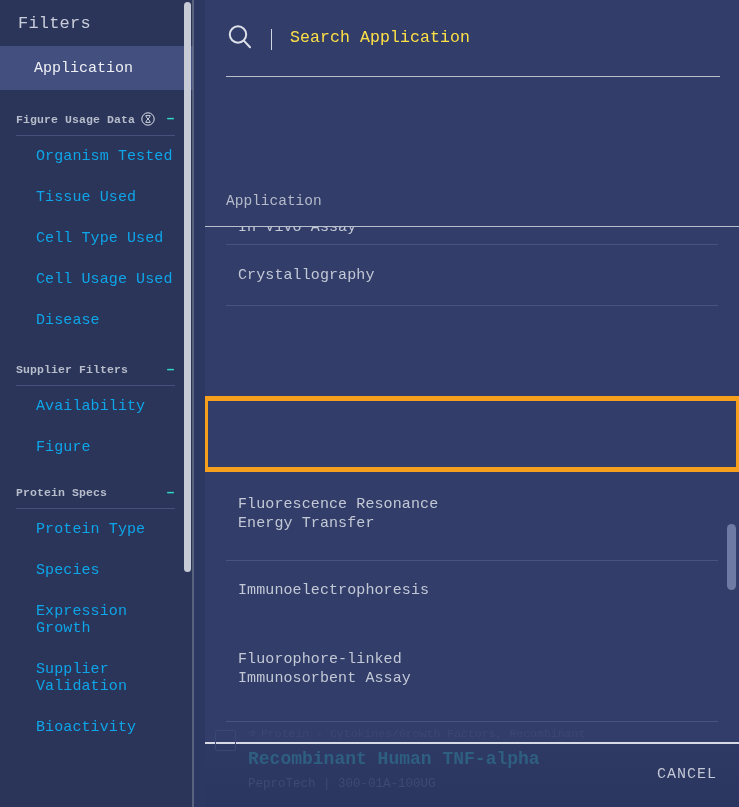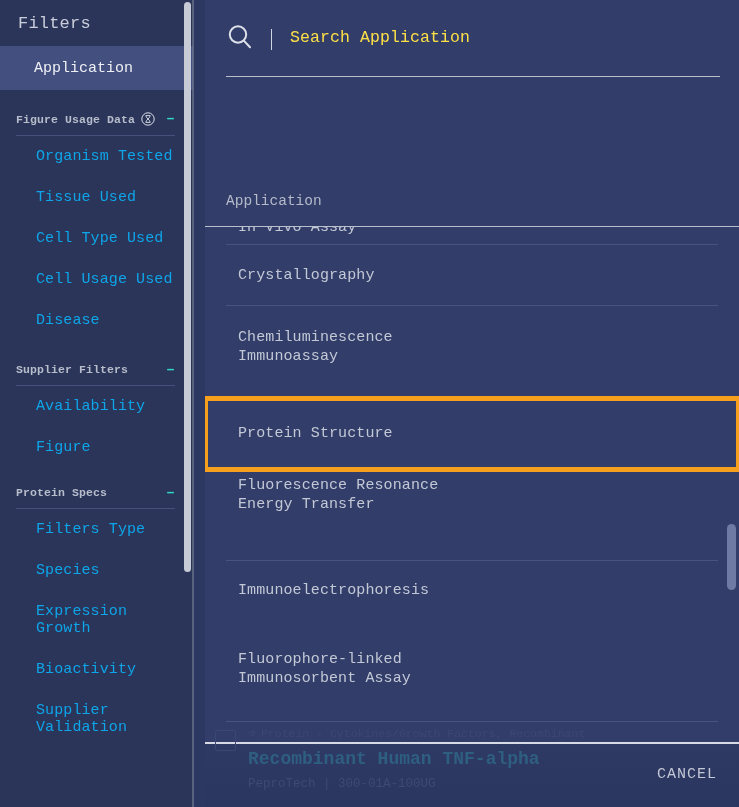--- a/index.html
+++ b/index.html
@@ -413,25 +413,25 @@
       <div class="sb-item">Availability</div>
       <div class="sb-item">Figure</div>
     </div>
 
     <div class="sb-group" style="margin-top:18px">
       <div class="sb-group-head">
         <span>Protein Specs</span>
         <span class="sb-minus">–</span>
       </div>
       <div class="sb-rule"></div>
-      <div class="sb-item">Filters Type</div>
+      <div class="sb-item">Protein Type</div>
       <div class="sb-item">Species</div>
       <div class="sb-item">Expression Growth</div>
+      <div class="sb-item">Supplier Validation</div>
       <div class="sb-item">Bioactivity</div>
-      <div class="sb-item">Supplier Validation</div>
     </div>
   </div>
   <div class="sb-scroll"></div>
   <div class="sb-edge"></div>
 
   <div class="modal">
 
     <div class="search-row">
       <span class="search-icon">
         <svg width="30" height="30" viewBox="0 0 30 30">
@@ -485,38 +485,36 @@
       <div class="row-inner">
         <div class="cell-name" style="top:21px">Crystallography</div>
         <div class="cell-num c-products" style="top:21px">267</div>
 
       </div>
       <div class="row-sep"></div>
     </div>
 
     <div class="row" style="height:92px">
       <div class="row-inner">
-        <div class="cell-name" style="top:22px">Chemiluminescence Immunoassay</div>
         <div class="cell-num c-products" style="top:22px">248</div>
 
       </div>
       <div class="row-sep"></div>
     </div>
 
     <div class="row highlight" style="height:72px">
       <div class="row-inner">
-        <div class="cell-name" style="top:26px">Protein Structure</div>
         <div class="cell-num c-products" style="top:26px">231</div>
 
       </div>
     </div>
 
     <div class="row" style="height:91px">
       <div class="row-inner">
-        <div class="cell-name" style="top:6px">Fluorescence Resonance Energy Transfer</div>
+        <div class="cell-name" style="top:25px">Fluorescence Resonance Energy Transfer</div>
         <div class="cell-num c-products" style="top:19px">170</div>
 
       </div>
       <div class="row-sep"></div>
     </div>
 
     <div class="row" style="height:70px">
       <div class="row-inner">
         <div class="cell-name" style="top:20px">Immunoelectrophoresis</div>
         <div class="cell-num c-products" style="top:20px">103</div>

